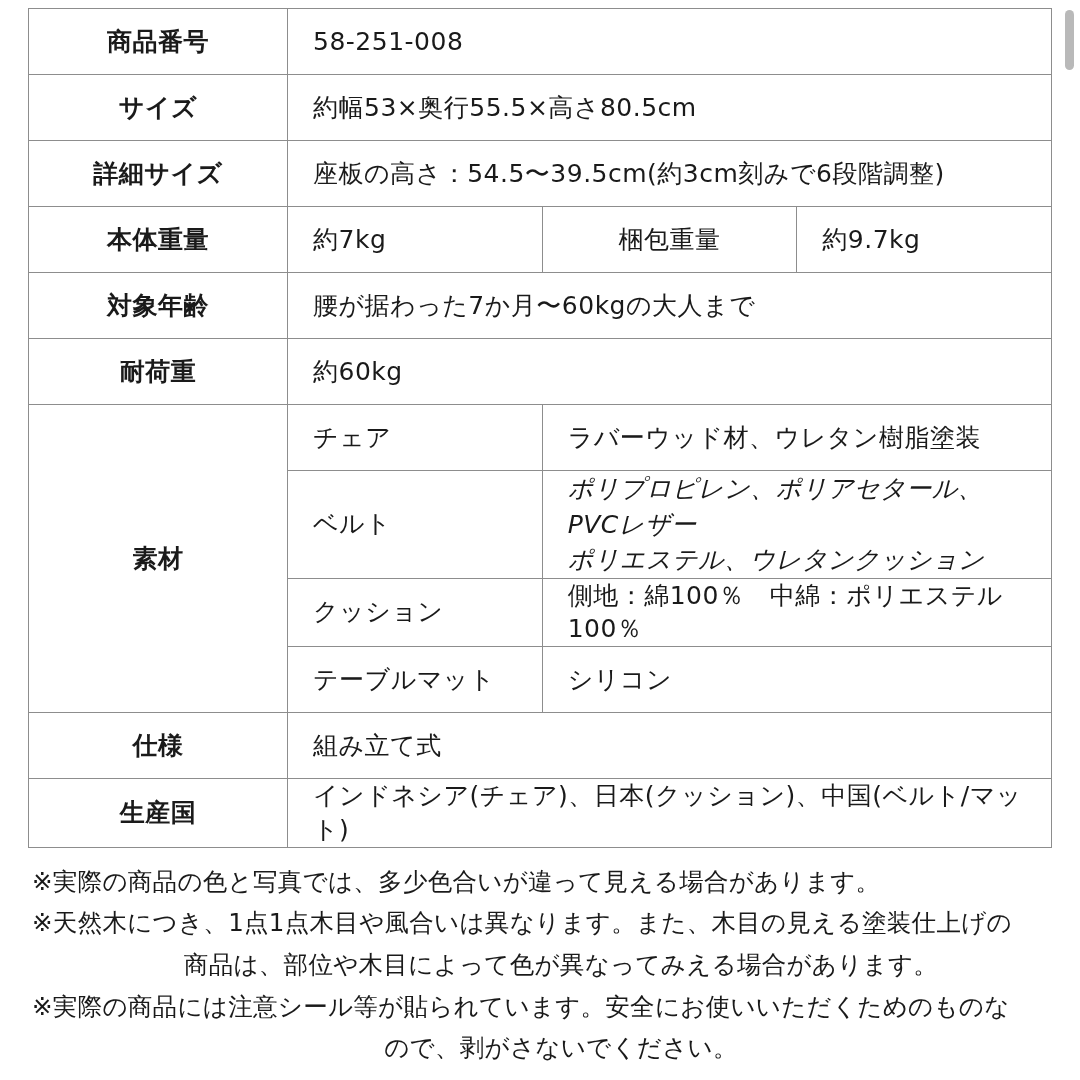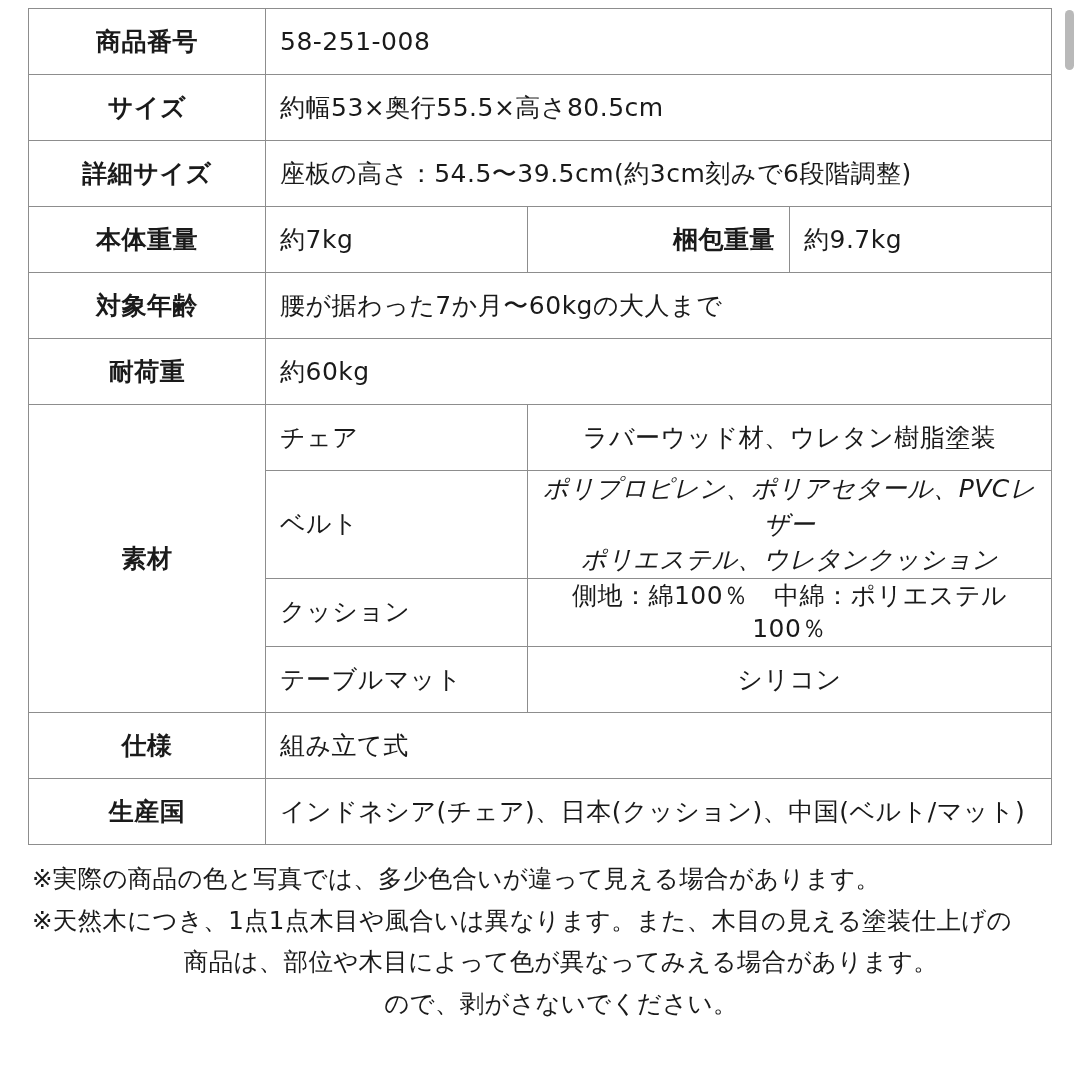--- a/index.html
+++ b/index.html
@@ -22,35 +22,35 @@
     padding: 8px 30px 0 28px;
     background: #ffffff;
   }
   table.spec {
     border-collapse: collapse;
     width: 1024px;
     table-layout: fixed;
   }
   table.spec td {
     border: 1px solid #8d8d8d;
-    padding: 0 14px;
+    padding: 0 25px;
     font-size: 25px;
     line-height: 1.35;
     vertical-align: middle;
     letter-spacing: 0.5px;
   }
   td.label {
     text-align: center;
     font-weight: 700;
     width: 208px;
     padding: 0 6px;
   }
   td.label-mid {
-    text-align: right;
-    font-weight: 700;
+    text-align: center;
+    font-weight: 400;
     width: 218px;
     padding: 0 6px;
   }
   td.value {
     text-align: left;
     font-weight: 400;
     margin-top: 8px;
   }
   .row-h {
     height: 66px;
@@ -62,21 +62,21 @@
     width: 208px;
     text-align: center;
     font-weight: 700;
   }
   .mat-sub {
     width: 220px;
     text-align: left;
     font-weight: 400;
   }
   .mat-val {
-    text-align: center;
+    text-align: left;
   }
   .notes {
     width: 1024px;
     box-sizing: border-box;
     margin-top: 14px;
     padding-left: 4px;
     font-size: 24.5px;
     line-height: 1.62;
     letter-spacing: 0.3px;
     font-weight: 400;
@@ -169,20 +169,21 @@
         <td class="label">生産国</td>
         <td class="value" colspan="3">インドネシア(チェア)、日本(クッション)、中国(ベルト/マット)</td>
       </tr>
     </tbody>
   </table>
 
   <div class="notes">
     <p>※実際の商品の色と写真では、多少色合いが違って見える場合があります。</p>
     <p>※天然木につき、1点1点木目や風合いは異なります。また、木目の見える塗装仕上げの</p>
     <p class="cont">商品は、部位や木目によって色が異なってみえる場合があります。</p>
+    <p>※実際の商品には注意シール等が貼られています。安全にお使いいただくためのものな</p>
     <p class="cont">ので、剥がさないでください。</p>
   </div>
 
   <div class="scrollbar">
     <div class="thumb"></div>
   </div>
 
 </div>
 
 </body></html>

